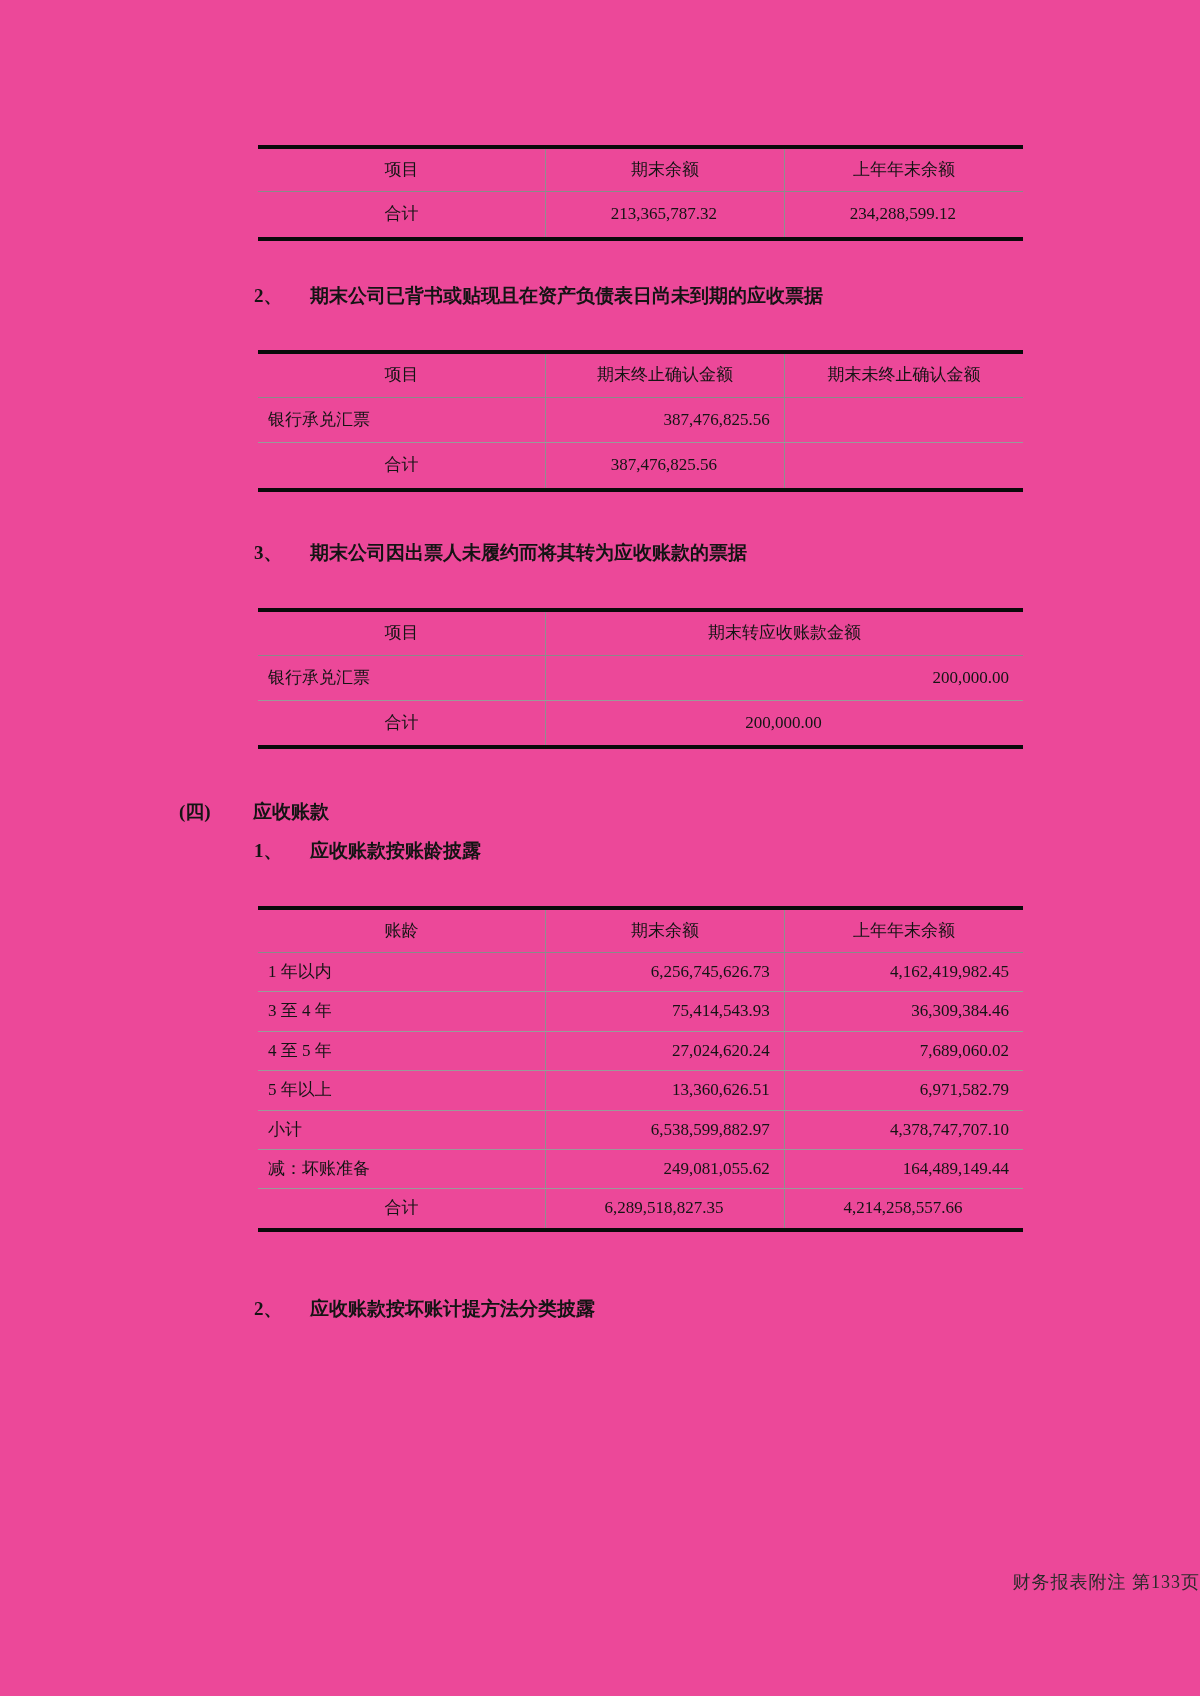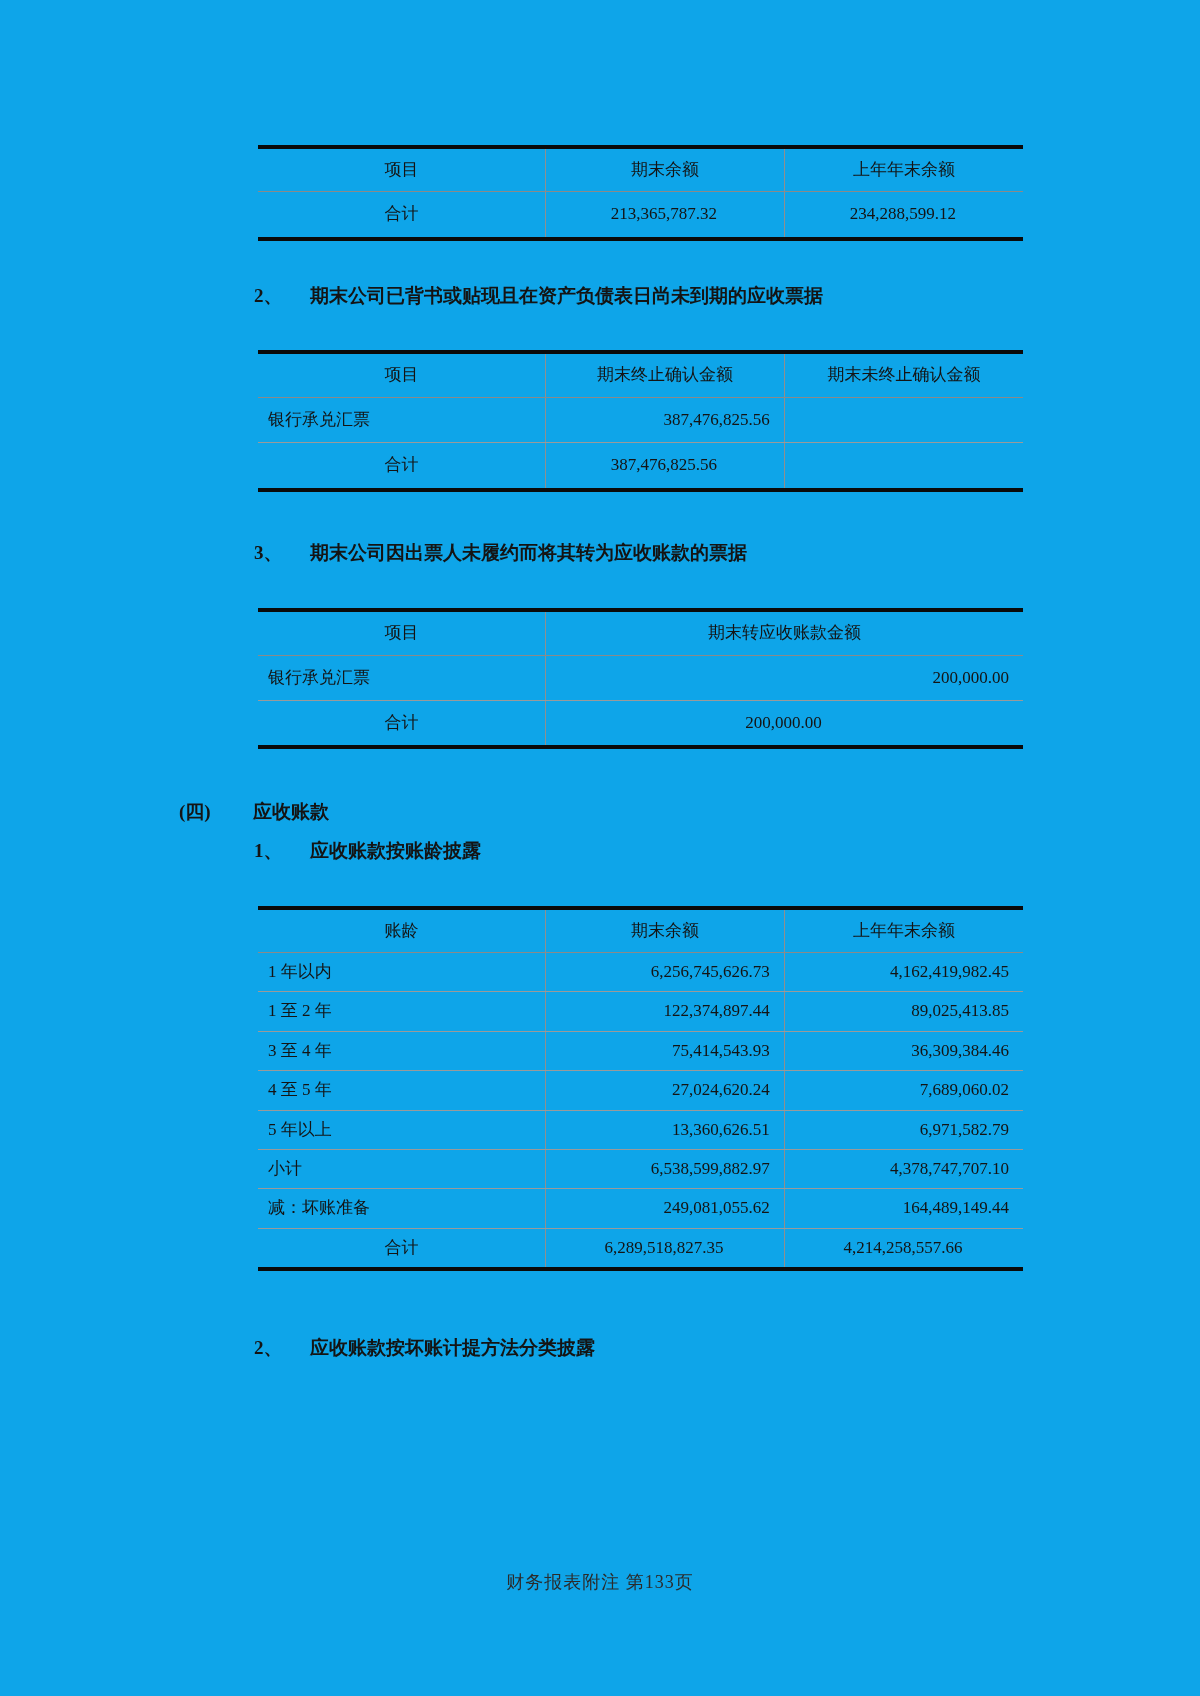--- a/index.html
+++ b/index.html
@@ -1,21 +1,21 @@
 <!DOCTYPE html>
 <html><head>
 <meta charset="utf-8">
 <style>
   * { margin: 0; padding: 0; box-sizing: border-box; }
   html, body { background: #ffffff; }
   .page {
     position: relative;
     width: 1200px;
     height: 1696px;
-    background: #0ea5e9;
+    background: #ec4899;
     overflow: hidden;
     color: #141414;
     font-family: "Liberation Serif", "DejaVu Serif", serif;
     padding-top: 145px;
     padding-left: 258px;
   }
 
   
   .tbl {
     border-collapse: collapse;
@@ -73,21 +73,21 @@
   .h-aging     { margin-top: 13px; }
   .tbl-aging   { margin-top: 42px; }
   .h-baddebt   { margin-top: 64px; }
 
   
   .footer {
     position: absolute;
     left: 0;
     top: 1570px;
     width: 1200px;
-    text-align: center;
+    text-align: right;
     font-size: 18px;
     color: #2b2b2b;
     letter-spacing: 1px;
   }
 </style>
 </head>
 <body>
 
 <div class="page">
 
@@ -177,25 +177,20 @@
           <th>上年年末余额</th>
         </tr>
       </thead>
       <tbody>
         <tr>
           <td class="lbl left">1 年以内</td>
           <td class="num">6,256,745,626.73</td>
           <td class="num">4,162,419,982.45</td>
         </tr>
         <tr>
-          <td class="lbl left">1 至 2 年</td>
-          <td class="num">122,374,897.44</td>
-          <td class="num">89,025,413.85</td>
-        </tr>
-        <tr>
           <td class="lbl left">3 至 4 年</td>
           <td class="num">75,414,543.93</td>
           <td class="num">36,309,384.46</td>
         </tr>
         <tr>
           <td class="lbl left">4 至 5 年</td>
           <td class="num">27,024,620.24</td>
           <td class="num">7,689,060.02</td>
         </tr>
         <tr>

